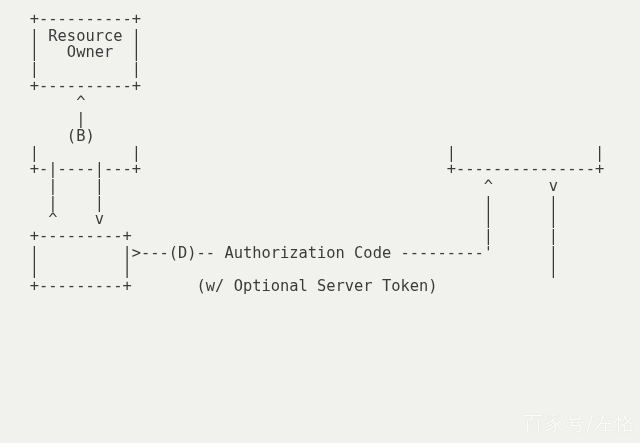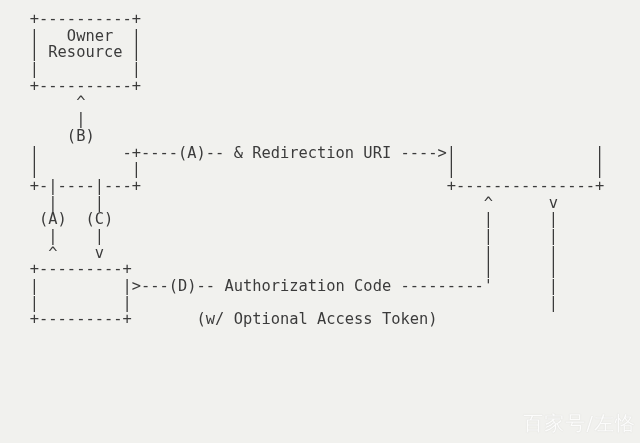--- a/index.html
+++ b/index.html
@@ -37,33 +37,31 @@
     color: rgba(255, 255, 255, 0.92);
     text-shadow: 0 0 1px rgba(165, 165, 158, 0.45);
     pointer-events: none;
   }
 </style>
 </head>
 <body>
 
 <div class="ascii-diagram">
   <div class="line">   +----------+</div>
+  <div class="line">   | Resource |</div>
   <div class="line">   |   Owner  |</div>
-  <div class="line">   | Resource |</div>
   <div class="line">   |          |</div>
   <div class="line">   +----------+</div>
   <div class="line">        ^</div>
   <div class="line">        |</div>
   <div class="line">       (B)</div>
-  <div class="line">   |         -+----(A)-- &amp; Redirection URI ----&gt;|               |</div>
   <div class="line">   |          |                                 |               |</div>
   <div class="line">   +-|----|---+                                 +---------------+</div>
   <div class="line">     |    |                                         ^      v</div>
-  <div class="line">    (A)  (C)                                        |      |</div>
   <div class="line">     |    |                                         |      |</div>
   <div class="line">     ^    v                                         |      |</div>
   <div class="line">   +---------+                                      |      |</div>
   <div class="line">   |         |&gt;---(D)-- Authorization Code ---------'      |</div>
   <div class="line">   |         |                                             |</div>
-  <div class="line">   +---------+       (w/ Optional Access Token)</div>
+  <div class="line">   +---------+       (w/ Optional Server Token)</div>
 </div>
 
 <div class="watermark">百家号/左恪</div>
 
 </body></html>

